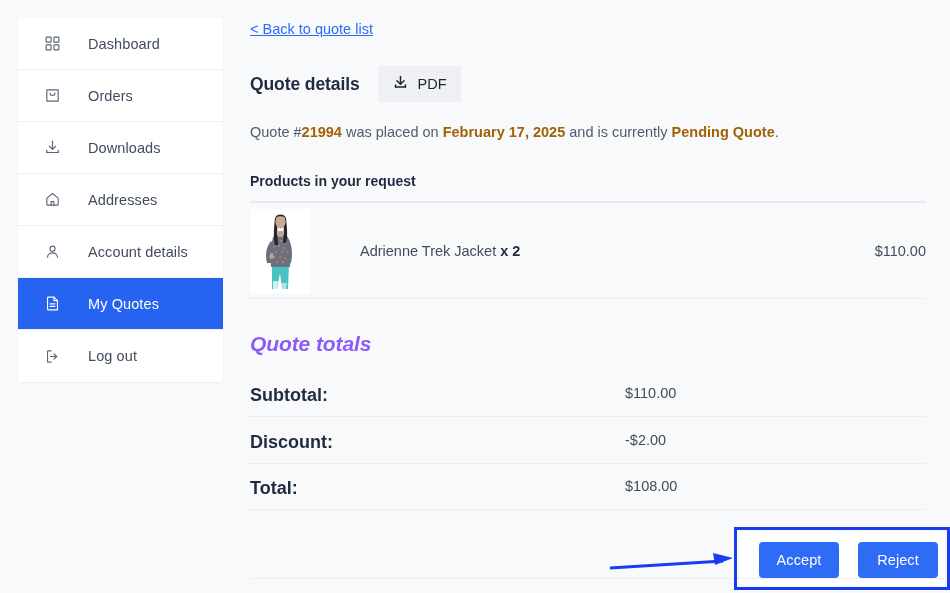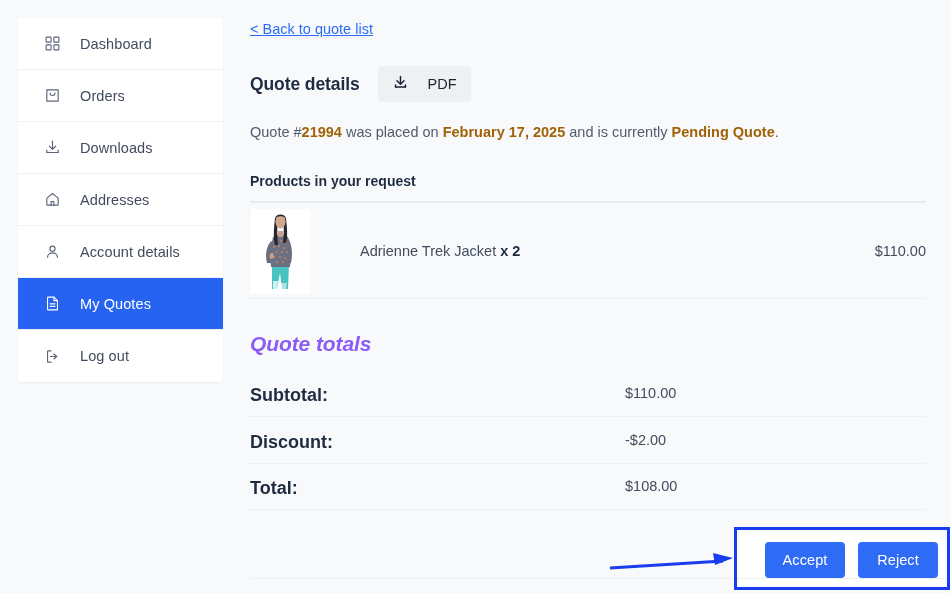--- a/index.html
+++ b/index.html
@@ -59,21 +59,21 @@
     width: 17px;
     height: 17px;
     stroke: #5b6478;
     stroke-width: 1.6;
     fill: none;
     stroke-linecap: round;
     stroke-linejoin: round;
   }
 
   .nav-label {
-    margin-left: 18px;
+    margin-left: 26px;
     font-size: 14.5px;
     color: #424c5e;
     letter-spacing: 0.1px;
   }
 
   
   .main {
     position: absolute;
     left: 250px;
     top: 0;
@@ -107,21 +107,21 @@
 
   .pdf-button {
     margin-left: 18px;
     height: 36px;
     padding: 0 14px;
     background: #eef0f3;
     border: none;
     border-radius: 3px;
     display: flex;
     align-items: center;
-    gap: 19px;
+    gap: 9px;
     cursor: pointer;
     font-family: inherit;
   }
   .pdf-button svg {
     width: 17px;
     height: 17px;
     stroke: #1d2533;
     stroke-width: 2.1;
     fill: none;
     stroke-linecap: round;
@@ -251,21 +251,21 @@
     font-size: 14.5px;
     color: #424c5e;
   }
 
   
   .actions {
     position: absolute;
     top: 542px;
     right: 12px;
     display: flex;
-    gap: 13px;
+    gap: 19px;
   }
   .action-btn {
     width: 80px;
     height: 36px;
     background: #2f6cf6;
     border: none;
     border-radius: 4px;
     color: #ffffff;
     font-size: 14.5px;
     font-family: inherit;

